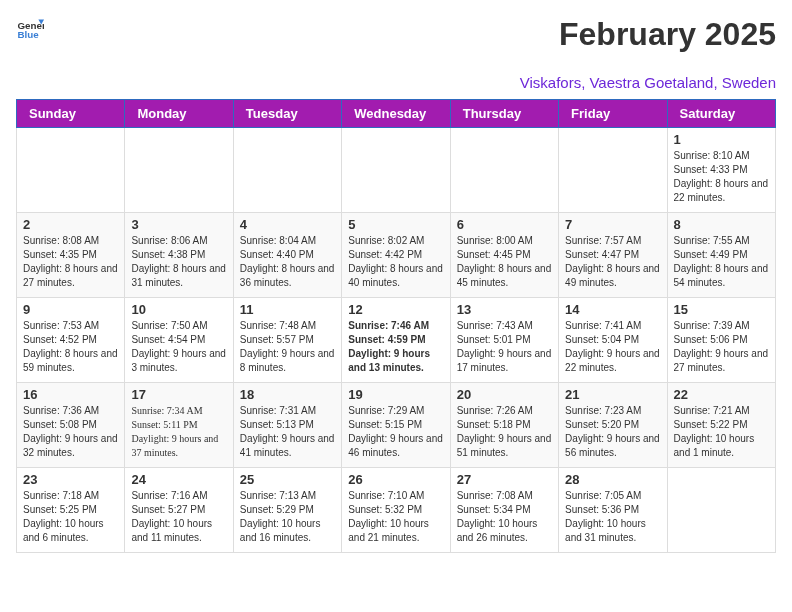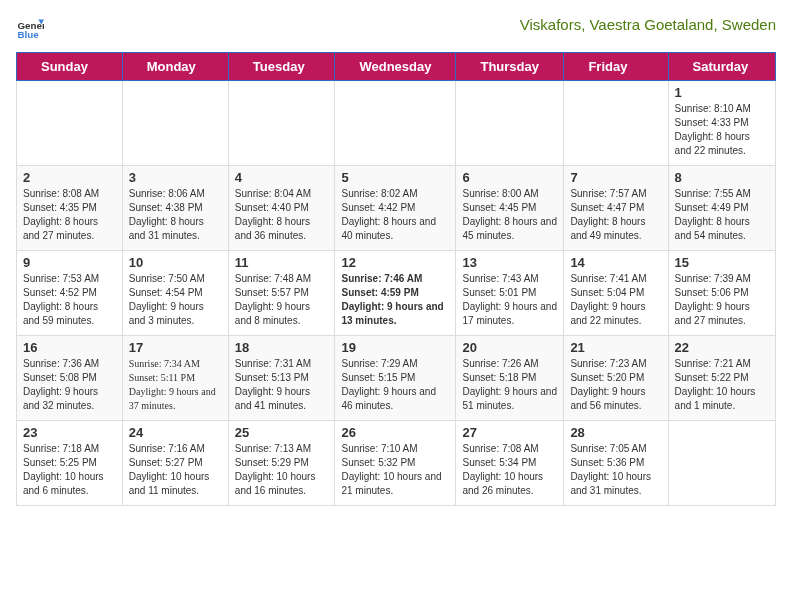--- a/index.html
+++ b/index.html
@@ -28,33 +28,34 @@
     .title-section {
       text-align: right;
     }
     .main-title {
       font-size: 32px;
       font-weight: bold;
       color: #333;
     }
     .subtitle {
       font-size: 15px;
-      color: #4d7c0f;
+      color: #6d28d9;
+      margin-top: 21px;
     }
     .calendar {
       width: 100%;
       border-collapse: collapse;
       border: 1px solid #ccc;
     }
     .calendar th {
-      background-color: #be185d;
+      background-color: #a21caf;
       color: #fff;
       font-size: 13px;
       font-weight: bold;
-      padding: 6px 24px;
+      padding: 6px 12px;
       text-align: left;
       border: 1px solid #2e6abf;
     }
     .calendar td {
       vertical-align: top;
       border: 1px solid #ddd;
       padding: 4px 6px;
       width: 108px;
       min-height: 80px;
       background: #fff;
@@ -88,20 +89,21 @@
 
 <div class="header">
   <div class="logo">
     <svg class="logo-icon" viewBox="0 0 40 40">
       <text x="2" y="18" font-size="14" font-weight="bold" fill="#333">General</text>
       <text x="2" y="32" font-size="14" font-weight="bold" fill="#3a7fd5">Blue</text>
       <polygon points="32,5 40,5 36,12" fill="#3a7fd5"></polygon>
     </svg>
   </div>
   <div class="title-section">
+    <div class="main-title">February 2025</div>
     <div class="subtitle">Viskafors, Vaestra Goetaland, Sweden</div>
   </div>
 </div>
 
 <table class="calendar">
   <thead>
     <tr>
       <th>Sunday</th>
       <th>Monday</th>
       <th>Tuesday</th>

